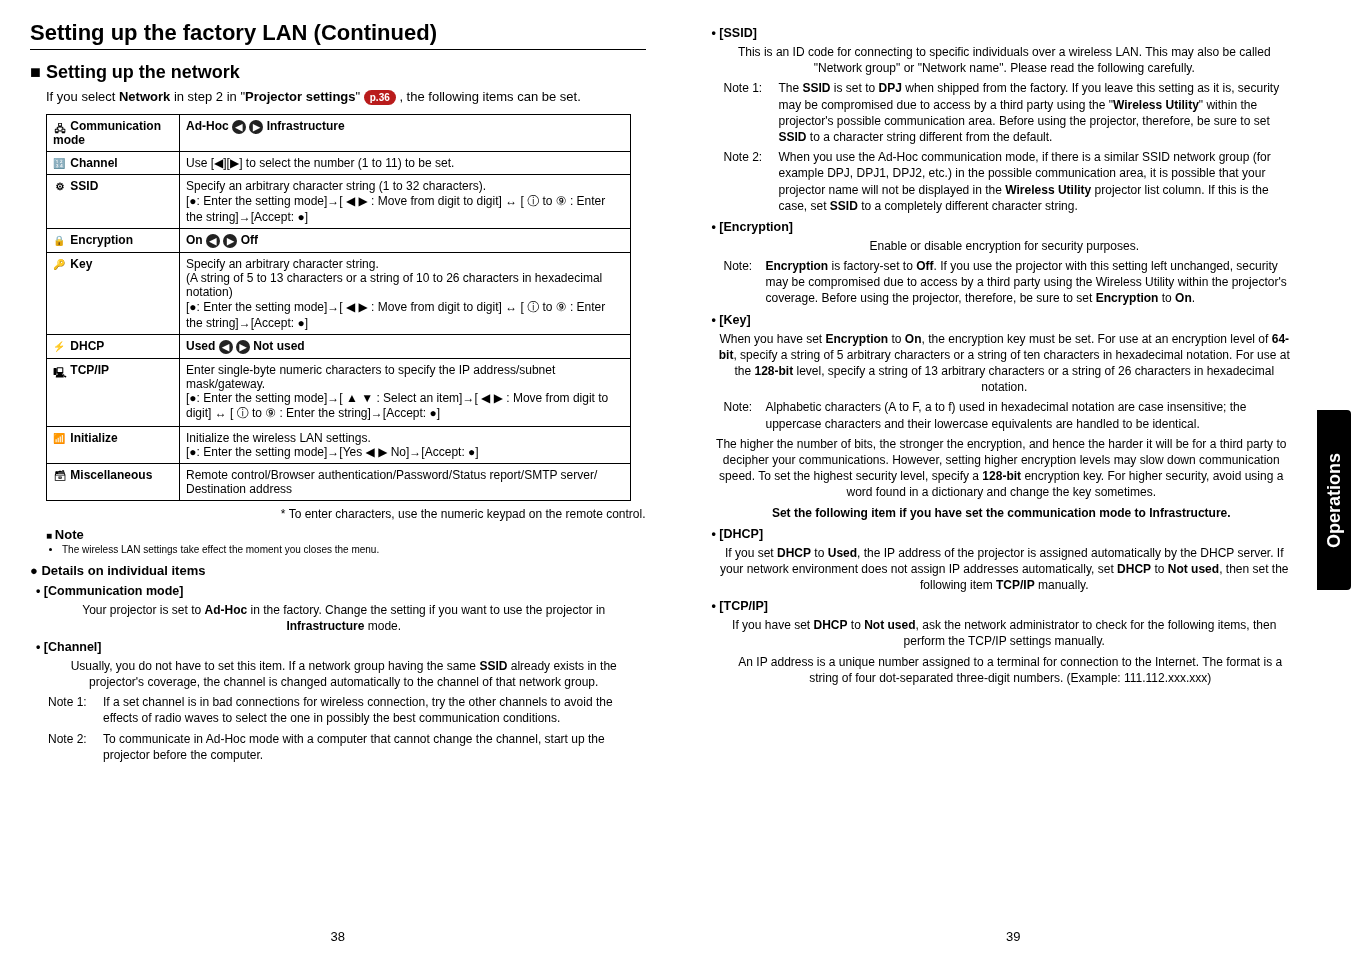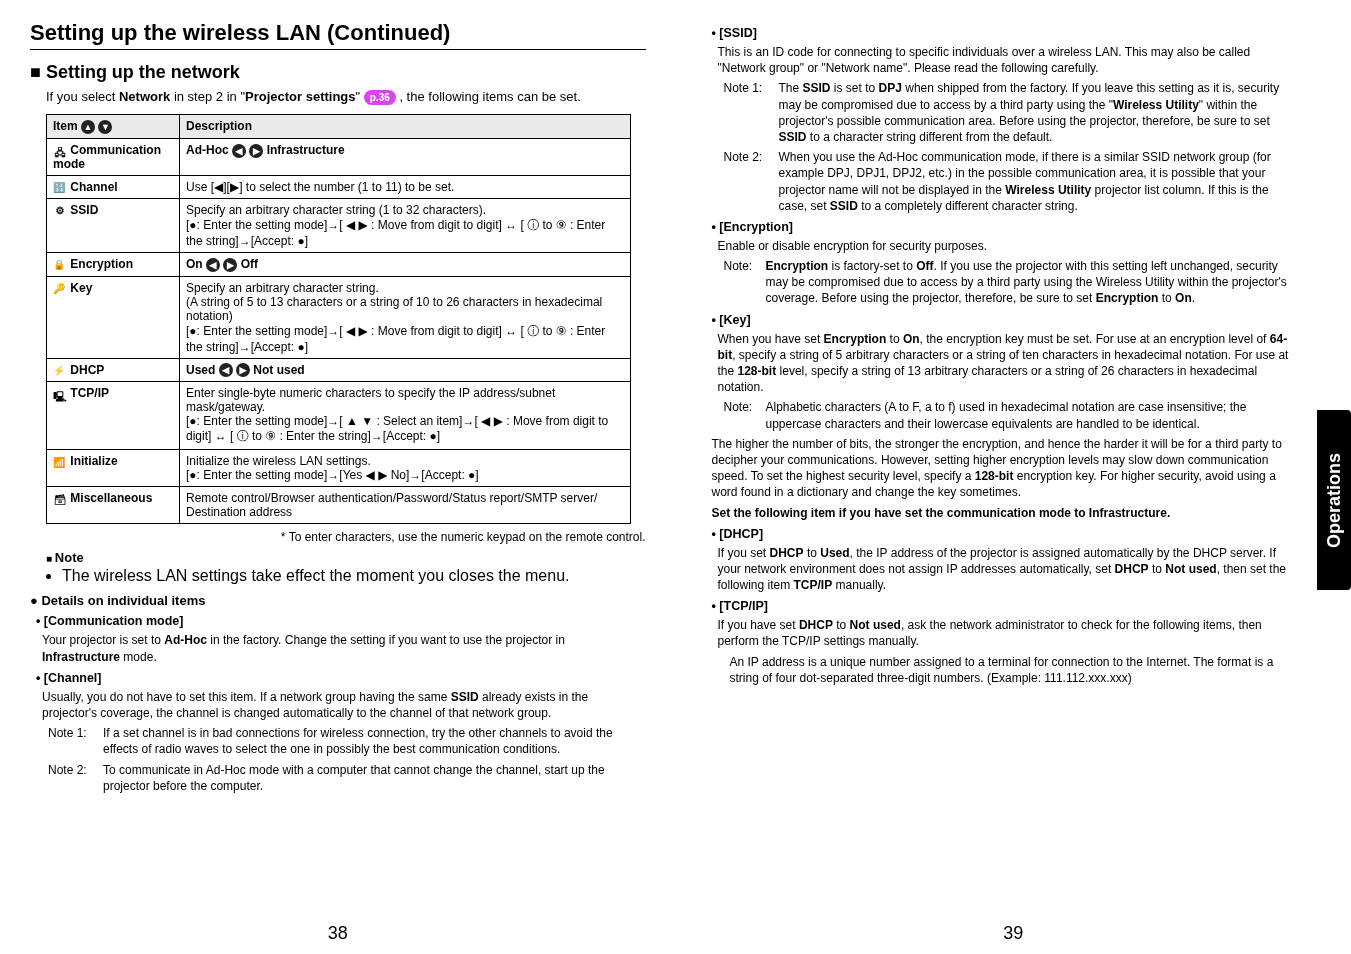--- a/index.html
+++ b/index.html
@@ -43,21 +43,21 @@
     h3.sub::before {
       content: "■ ";
     }
     .intro {
       font-size: 13px;
       margin-left: 16px;
       line-height: 1.3;
     }
     .pageref {
       display: inline-block;
-      background: #d946ef;
+      background: #b91c1c;
       color: white;
       border-radius: 8px;
       font-size: 10px;
       padding: 1px 6px;
       font-weight: bold;
     }
     table.spec {
       width: 95%;
       border-collapse: collapse;
       margin: 8px 0 6px 16px;
@@ -100,35 +100,36 @@
       font-size: 13px;
       margin: 6px 0 2px 16px;
     }
     .note-head::before {
       content: "■ ";
       font-size: 10px;
     }
     ul.bullet {
       list-style: disc;
       padding-left: 32px;
-      font-size: 16px;
+      font-size: 10px;
       margin: 2px 0 8px 0;
     }
     .dot-head {
       font-weight: bold;
       font-size: 13px;
       margin: 8px 0 4px 0;
     }
     .dot-head::before {
       content: "● ";
     }
     .sect {
       font-size: 12px;
       margin: 4px 0 4px 12px;
       line-height: 1.35;
+      text-align: center;
     }
     .sect-head {
       font-weight: bold;
       font-size: 12.5px;
       margin: 6px 0 2px 6px;
     }
     .sect-head::before {
       content: "• ";
     }
     .note-item {
@@ -142,21 +143,21 @@
     }
     .note-item .nt {
       flex: 1;
     }
     .note-item.noteonly .nl { flex: 0 0 42px; }
     .page-num {
       position: absolute;
       bottom: 10px;
       left: 50%;
       transform: translateX(-50%);
-      font-size: 18px;
+      font-size: 13px;
     }
     .righttab {
       position: absolute;
       right: 0;
       top: 410px;
       width: 34px;
       height: 180px;
       background: #000;
       color: white;
       writing-mode: vertical-rl;
@@ -186,36 +187,28 @@
     .subsub::before {
       content: "• ";
     }
   </style>
 </head>
 <body>
 
 <div class="page">
 
   <div class="left">
-    <h2 class="main">Setting up the wireless LAN (Continued)</h2>
+    <h2 class="main">Setting up the factory LAN (Continued)</h2>
     <h3 class="sub">Setting up the network</h3>
     <div class="intro">
       <span>If you select </span><b>Network</b><span> in step 2 in "</span><b>Projector settings</b><span>" </span><span class="pageref">p.36</span><span> , the following items can be set.</span>
     </div>
 
     <table class="spec">
       <tbody>
-          <tr>
-        <th class="item-col">
-          <span>Item</span>
-          <span class="icon">▲</span>
-          <span class="icon">▼</span>
-        </th>
-        <th>Description</th>
-      </tr>
       <tr>
         <td class="item-col"><span class="small-icon">🖧</span> <span>Communication mode</span></td>
         <td><b>Ad-Hoc </b><span class="icon">◀</span> <span class="icon">▶</span><b> Infrastructure</b></td>
       </tr>
       <tr>
         <td class="item-col"><span class="small-icon">🔢</span> <span>Channel</span></td>
         <td>Use [◀][▶] to select the number (1 to 11) to be set.</td>
       </tr>
       <tr>
         <td class="item-col"><span class="small-icon">⚙</span> <span>SSID</span></td>

